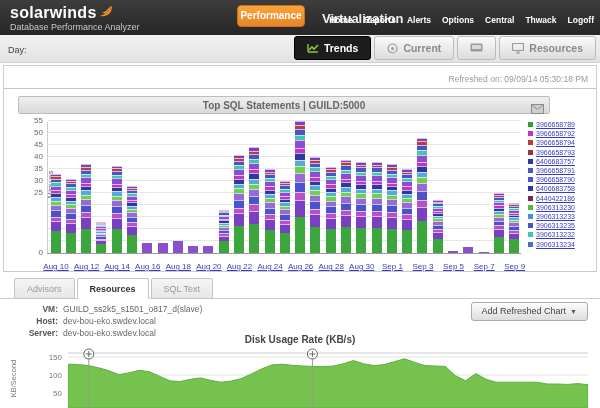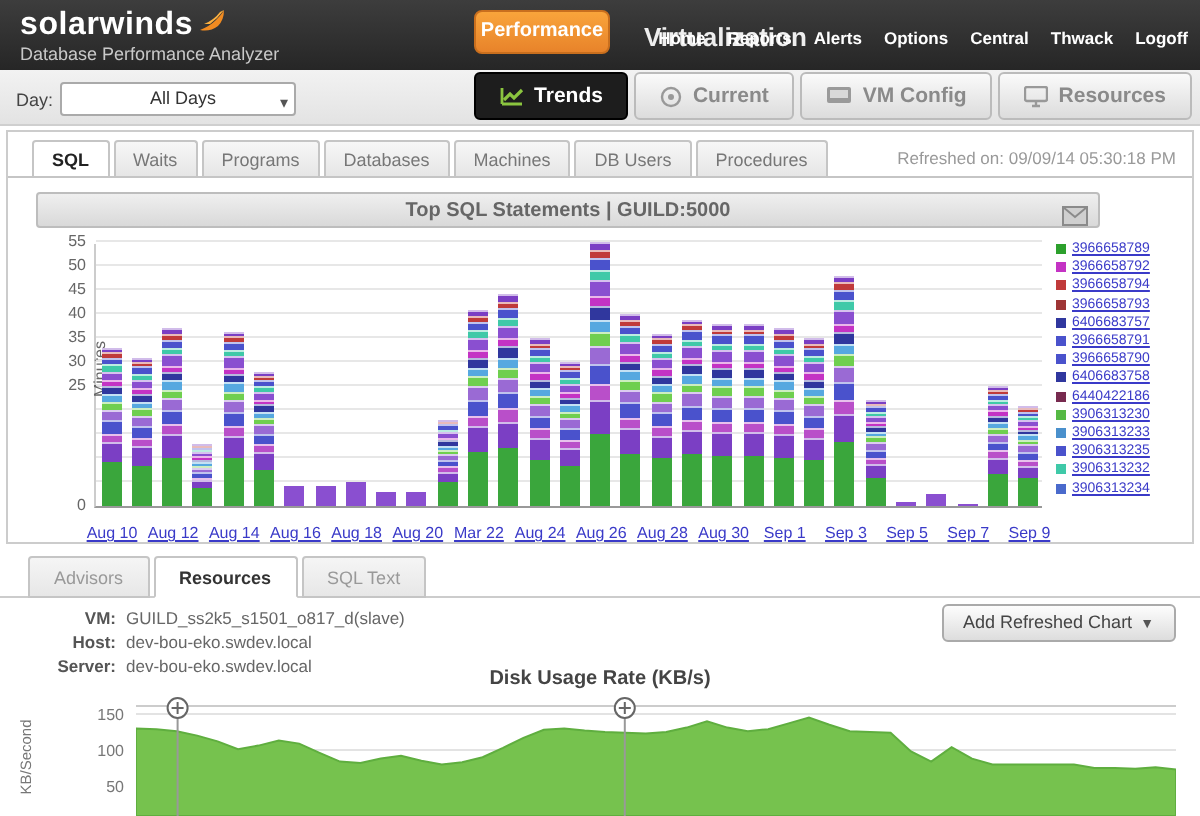--- a/index.html
+++ b/index.html
@@ -99,21 +99,20 @@
           <path d="M3 7 Q8 5 11 1 L13 0 Q10 4 6 7 Z" fill="#fbb040"></path>
         </svg></span></div>
   <div id="subtitle">Database Performance Analyzer</div>
   <div id="perf-btn">Performance</div>
   <div id="virt-lbl">Virtualization</div>
   <div id="nav"><span>Home</span><span>Reports</span><span>Alerts</span><span>Options</span><span>Central</span><span>Thwack</span><span>Logoff</span></div>
 </div>
 
 <div id="toolbar">
   <div id="day-lbl">Day:</div>
-  <div id="day-select"><span>All Days</span><span class="arrow">▾</span></div>
   <div id="view-buttons">
       <div class="vbtn active">
         <span>
           <svg width="12" height="10" viewBox="0 0 12 10">
             <path d="M1 9 V1 M1 9 H11" stroke="#8bc53f" stroke-width="1.4" fill="none"></path>
             <path d="M2 7 L5 4 L7 6 L11 2" stroke="#8bc53f" stroke-width="1.6" fill="none"></path>
           </svg>
         </span>
         <span>Trends</span>
       </div>
@@ -126,45 +125,35 @@
         </span>
         <span>Current</span>
       </div>
       <div class="vbtn">
         <span>
           <svg width="13" height="10" viewBox="0 0 13 10">
             <rect x="0.5" y="0.5" width="12" height="8" rx="1" fill="#9a9a9a"></rect>
             <rect x="2" y="2" width="9" height="4" fill="#d9d9d9"></rect>
           </svg>
         </span>
-        <span>VM Config</span>
       </div>
       <div class="vbtn">
         <span>
           <svg width="12" height="11" viewBox="0 0 12 11">
             <rect x="0.5" y="0.5" width="11" height="7" rx="1" fill="none" stroke="#999" stroke-width="1.2"></rect>
             <path d="M4 10 H8 M6 8 V10" stroke="#999" stroke-width="1.2"></path>
           </svg>
         </span>
         <span>Resources</span>
       </div>
     </div>
 </div>
 
 <div id="panel">
   <div id="tabrule"></div>
-  <div id="top-tabs">
-      <div class="tab active">SQL</div>
-      <div class="tab">Waits</div>
-      <div class="tab">Programs</div>
-      <div class="tab">Databases</div>
-      <div class="tab">Machines</div>
-      <div class="tab">DB Users</div>
-      <div class="tab">Procedures</div>
-    </div>
   <div id="refreshed">Refreshed on: 09/09/14 05:30:18 PM</div>
 
   <div id="chart-hdr">
     <div id="chart-title">Top SQL Statements | GUILD:5000</div>
     <span id="mail-icon"><svg width="13" height="10" viewBox="0 0 13 10">
           <rect x="0.5" y="0.5" width="12" height="9" fill="#cfcfcf" stroke="#8a8a8a"></rect>
           <path d="M0.5 0.5 L6.5 5.5 L12.5 0.5" fill="none" stroke="#8a8a8a"></path>
         </svg></span>
   </div>
 
@@ -332,21 +321,21 @@
           <div class="seg" style="height: 4.82353px; background: rgb(111, 207, 79);"></div>
           <div class="seg" style="height: 4.82353px; background: rgb(86, 168, 224);"></div>
           <div class="seg" style="height: 4.82353px; background: rgb(48, 55, 158);"></div>
           <div class="seg" style="height: 3.85882px; background: rgb(196, 51, 196);"></div>
           <div class="seg" style="height: 5.78824px; background: rgb(138, 79, 208);"></div>
           <div class="seg" style="height: 3.85882px; background: rgb(63, 201, 168);"></div>
           <div class="seg" style="height: 4.82353px; background: rgb(74, 82, 204);"></div>
           <div class="seg" style="height: 2.89412px; background: rgb(192, 58, 58);"></div>
           <div class="seg" style="height: 2.89412px; background: rgb(123, 63, 196);"></div>
         </div>
-        <div class="xlab" style="left: 174.484px;">Mar 22</div>
+        <div class="xlab" style="left: 174.484px;">Aug 22</div>
         <div class="bar" style="left: 201.274px;">
           <div class="seg" style="height: 28.9882px; background: rgb(58, 166, 60);"></div>
           <div class="seg" style="height: 13.4588px; background: rgb(123, 63, 196);"></div>
           <div class="seg" style="height: 6.21176px; background: rgb(185, 79, 201);"></div>
           <div class="seg" style="height: 8.28235px; background: rgb(74, 82, 204);"></div>
           <div class="seg" style="height: 7.24706px; background: rgb(154, 106, 212);"></div>
           <div class="seg" style="height: 5.17647px; background: rgb(111, 207, 79);"></div>
           <div class="seg" style="height: 5.17647px; background: rgb(86, 168, 224);"></div>
           <div class="seg" style="height: 5.17647px; background: rgb(48, 55, 158);"></div>
           <div class="seg" style="height: 4.14118px; background: rgb(196, 51, 196);"></div>

